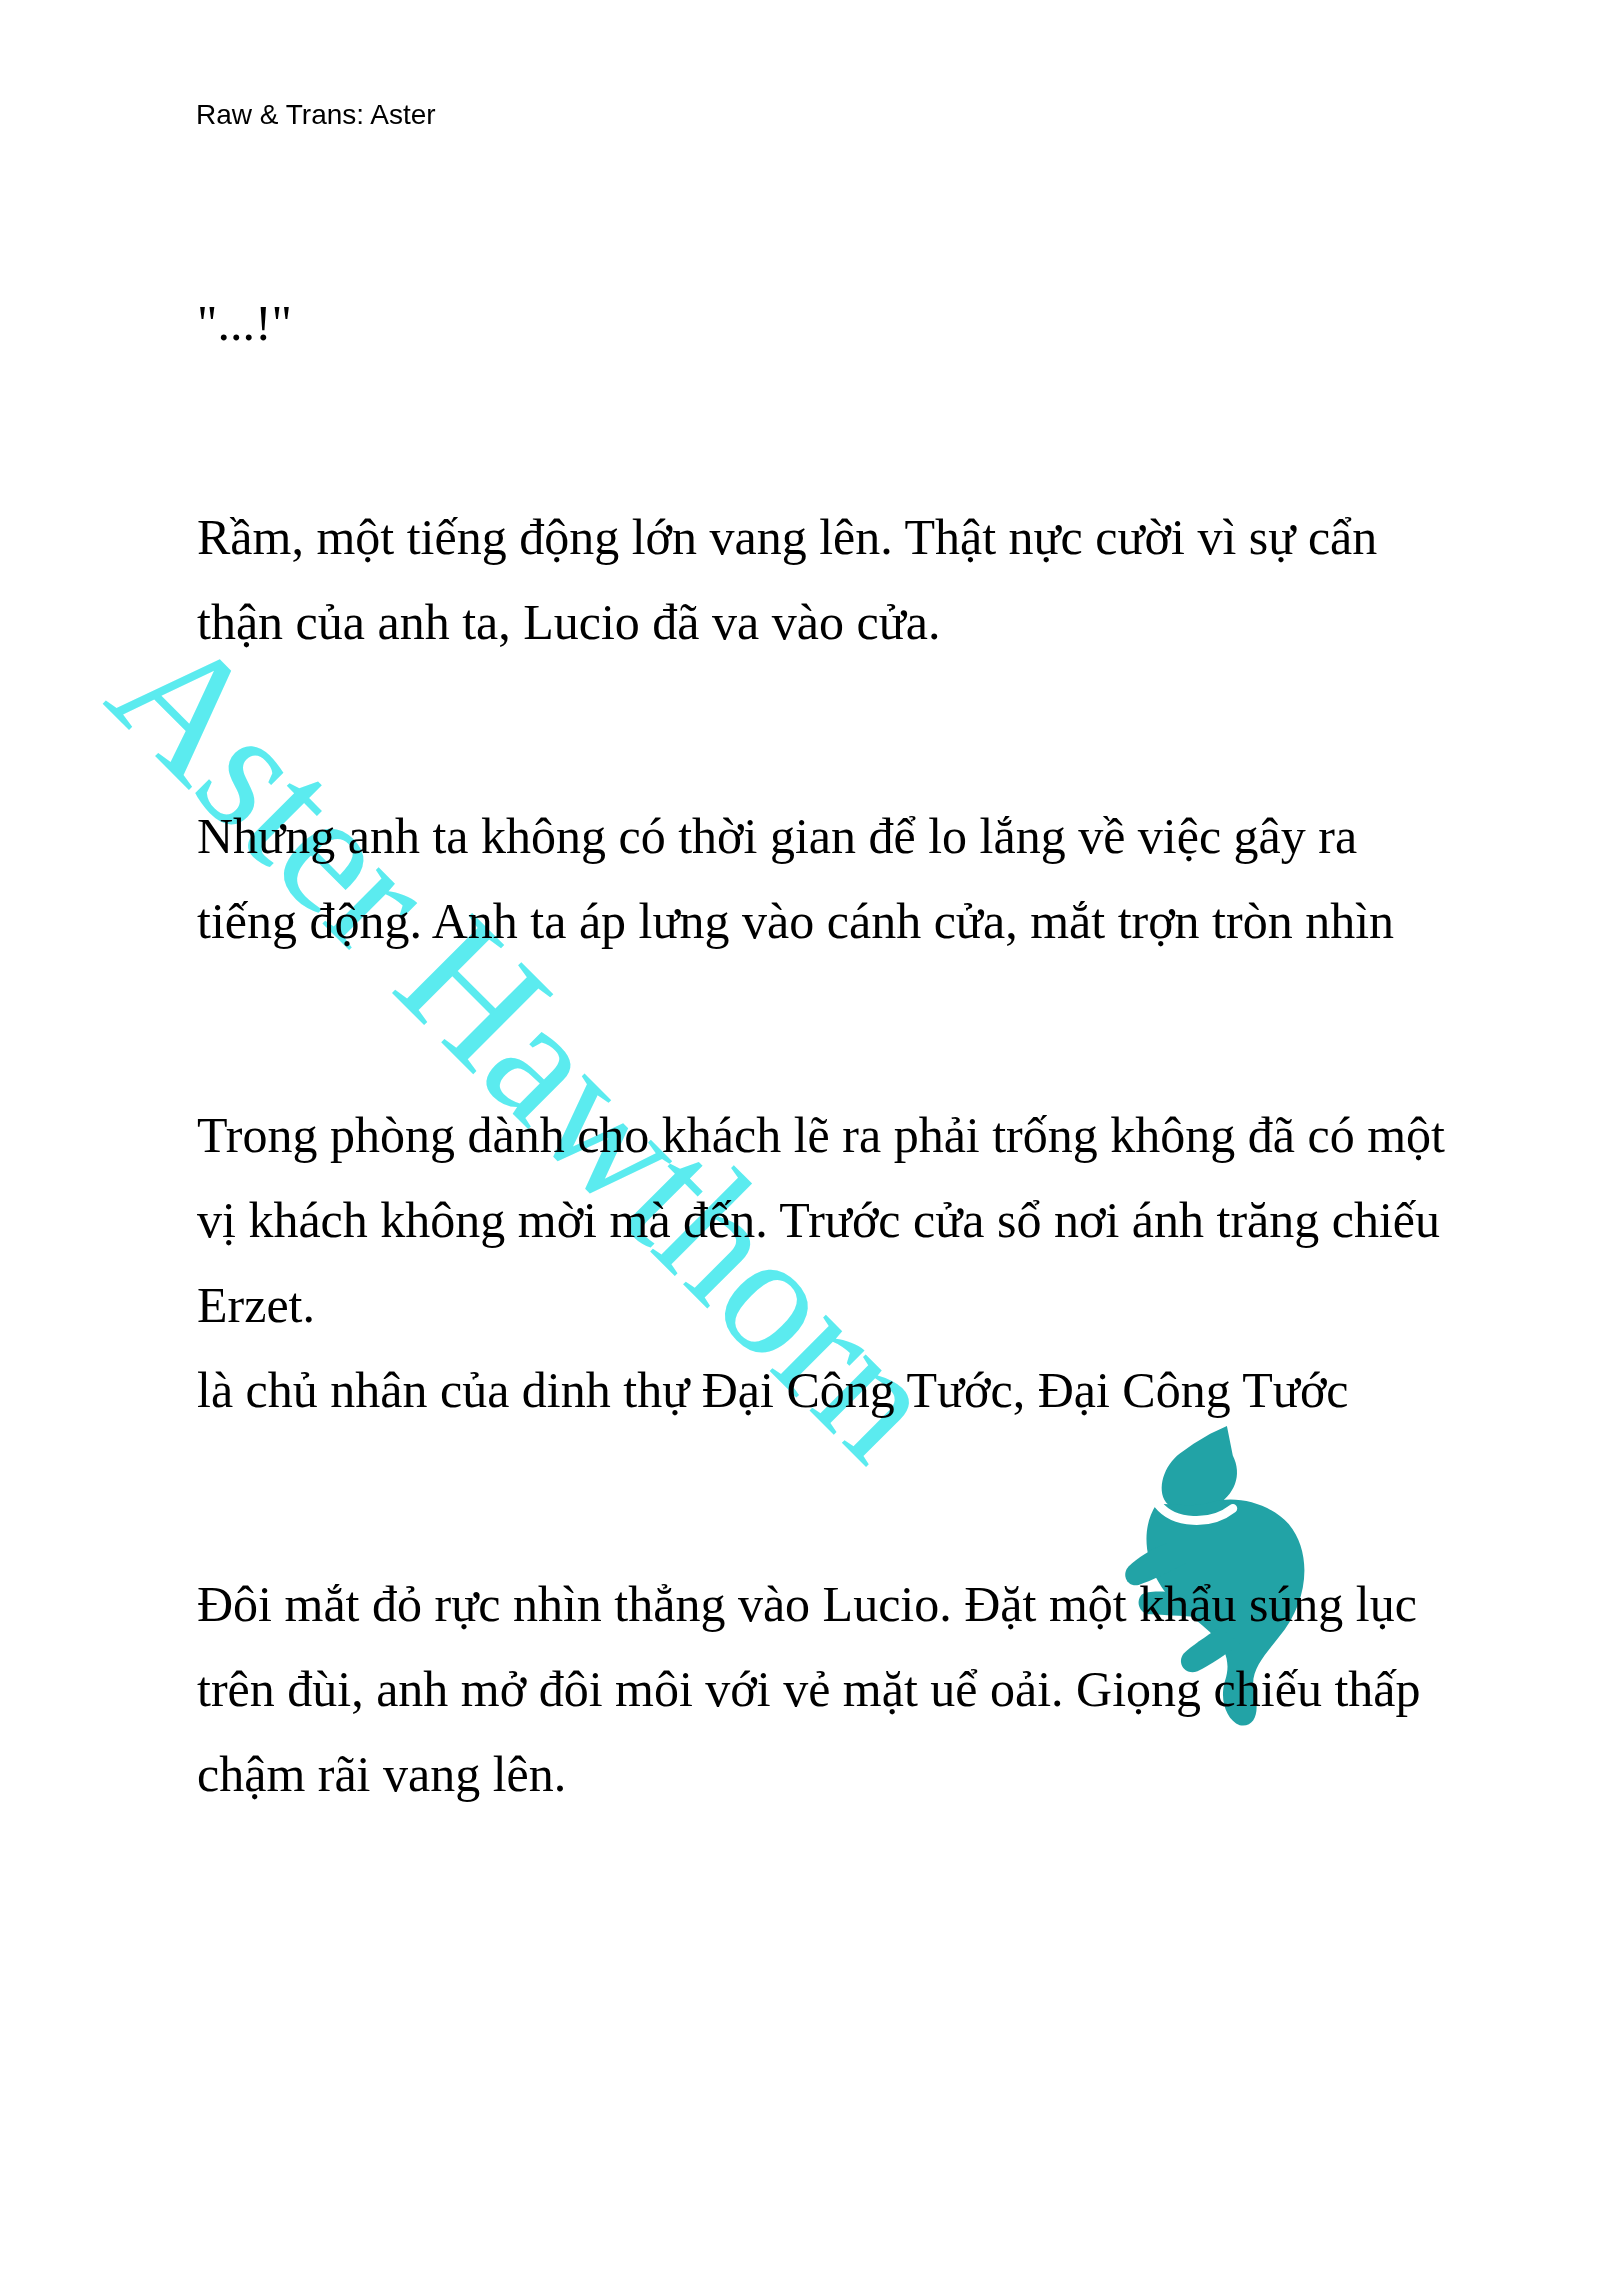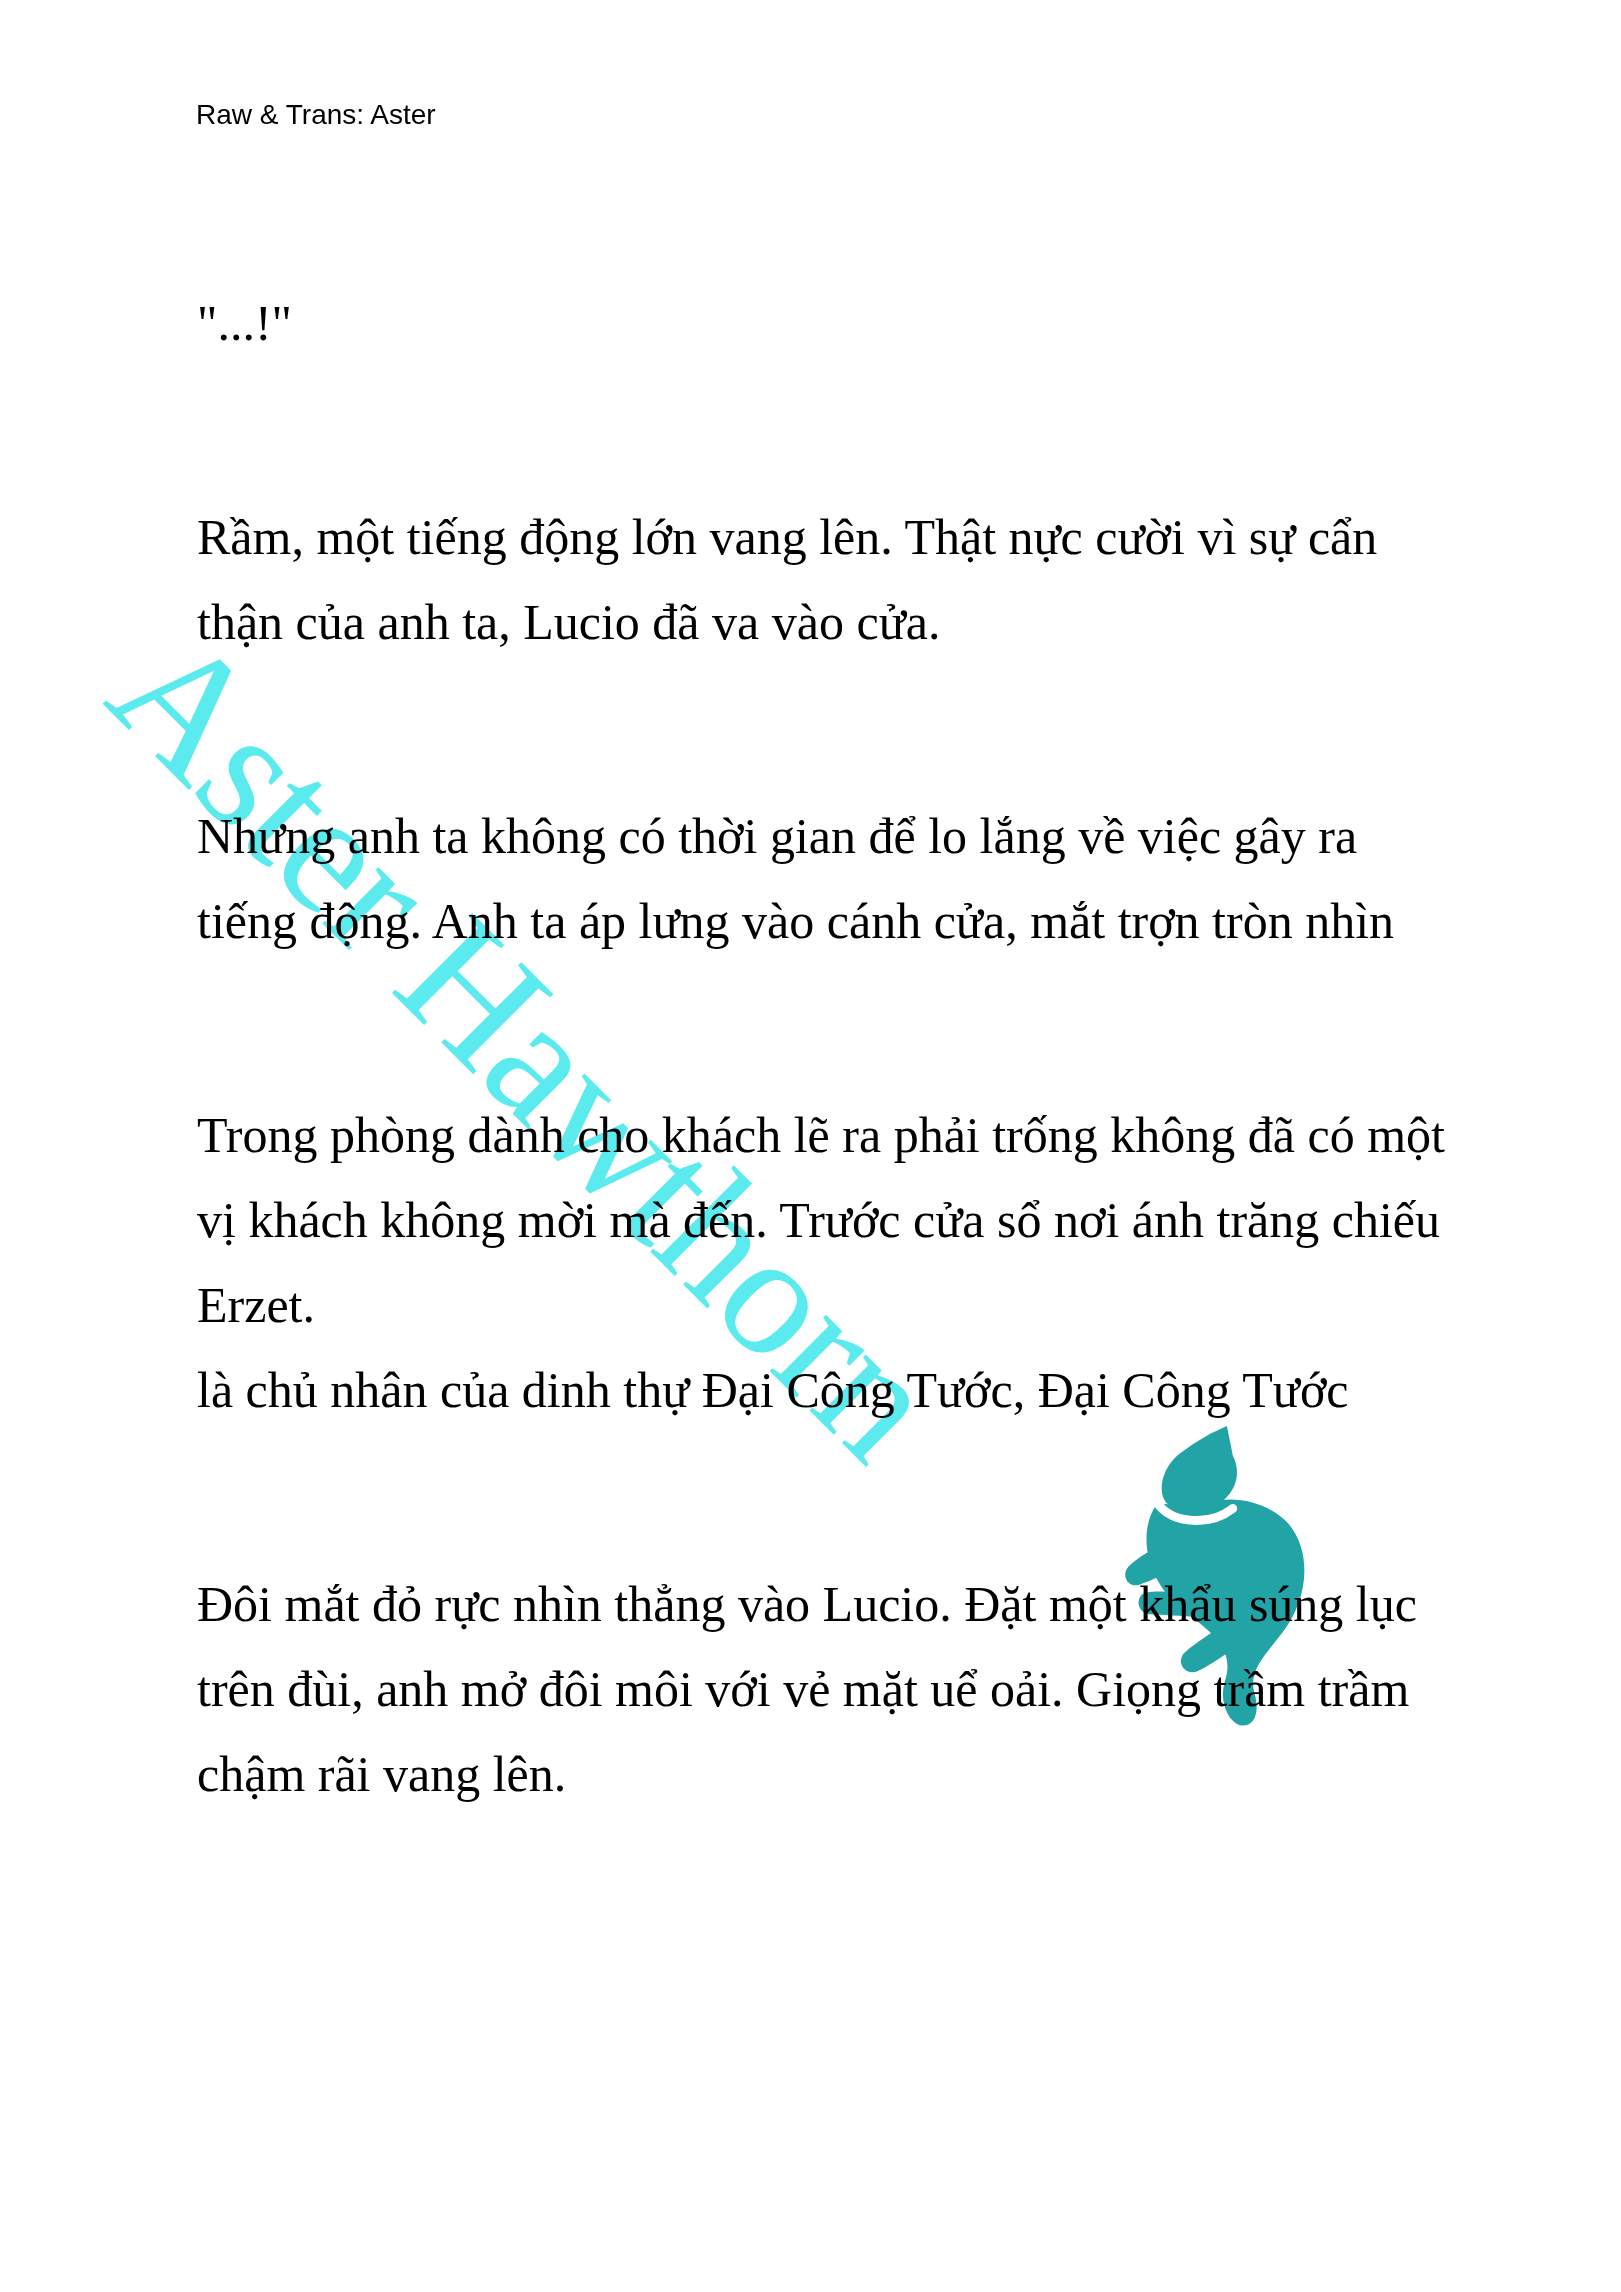--- a/index.html
+++ b/index.html
@@ -93,21 +93,21 @@
       <span class="line">tiếng động. Anh ta áp lưng vào cánh cửa, mắt trợn tròn nhìn</span>
     </p>
     <p class="para">
       <span class="line">Trong phòng dành cho khách lẽ ra phải trống không đã có một</span>
       <span class="line">vị khách không mời mà đến. Trước cửa sổ nơi ánh trăng chiếu</span>
       <span class="line">Erzet.</span>
       <span class="line">là chủ nhân của dinh thự Đại Công Tước, Đại Công Tước</span>
     </p>
     <p class="para">
       <span class="line">Đôi mắt đỏ rực nhìn thẳng vào Lucio. Đặt một khẩu súng lục</span>
-      <span class="line">trên đùi, anh mở đôi môi với vẻ mặt uể oải. Giọng trầm trầm</span>
+      <span class="line">trên đùi, anh mở đôi môi với vẻ mặt uể oải. Giọng chiếu thấp</span>
       <span class="line">chậm rãi vang lên.</span>
     </p>
   </div>
 
   <div class="watermark">Aster Hawthorn</div>
 
   <svg class="cat" viewBox="0 0 215 315" xmlns="http://www.w3.org/2000/svg">
     <g fill="#22a3a6">
 
       <path d="M95 8 L112 0 L118 30 C128 50 120 70 100 82 C82 92 60 90 50 78 C40 64 48 40 64 28 L78 18 Z"></path>

